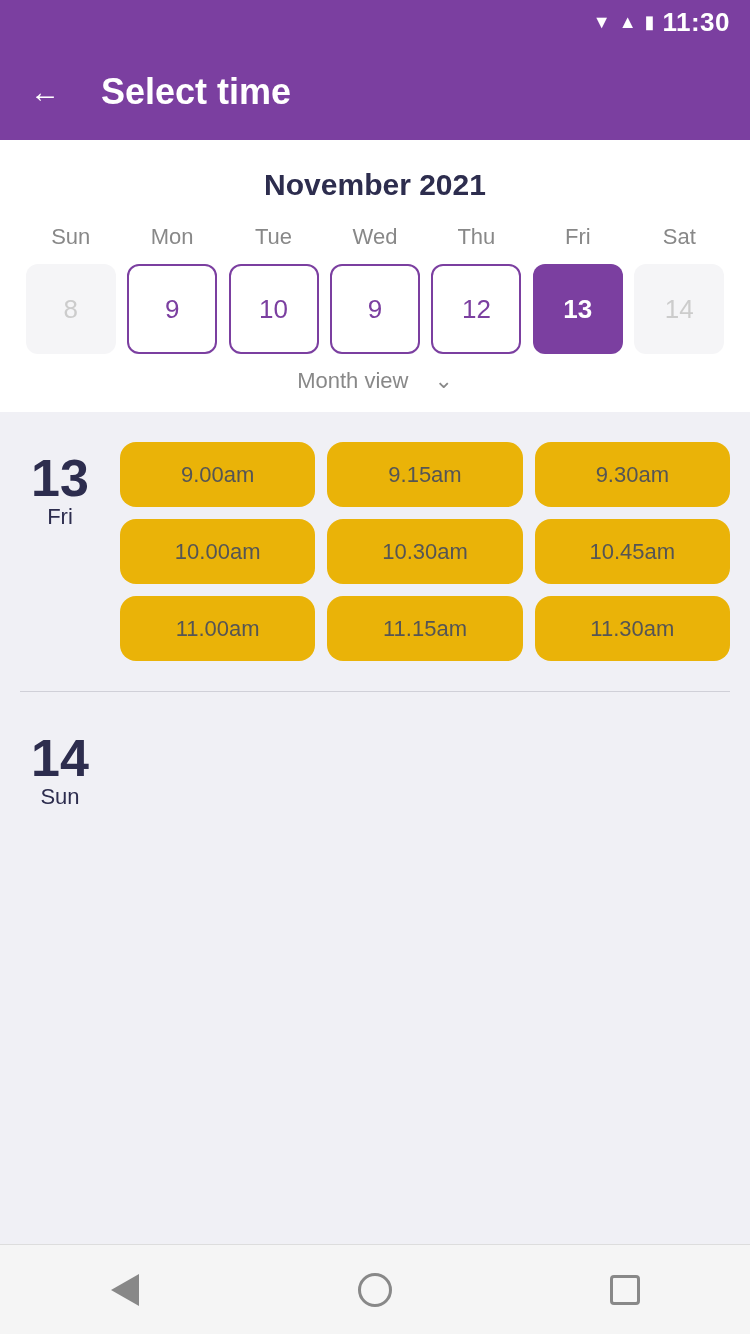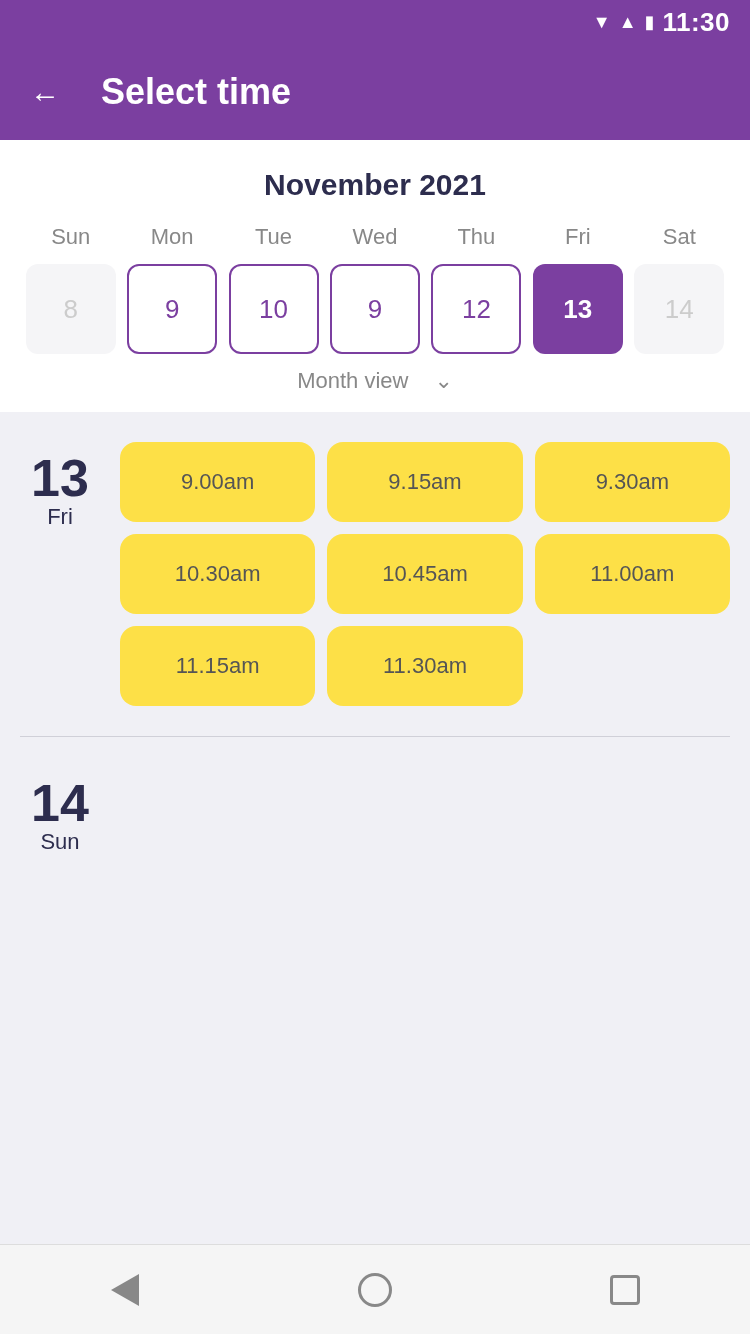--- a/index.html
+++ b/index.html
@@ -165,23 +165,23 @@
       color: #2d2d4e;
       font-weight: 400;
     }
     .time-slots-grid {
       flex: 1;
       display: grid;
       grid-template-columns: repeat(3, 1fr);
       gap: 12px;
     }
     .time-slot {
-      background: #fde047;
+      background: #eab308;
       border-radius: 16px;
-      height: 80px;
+      height: 65px;
       display: flex;
       align-items: center;
       justify-content: center;
       font-size: 22px;
       color: #555;
       cursor: pointer;
       border: 1.5px solid transparent;
     }
 
     
@@ -310,20 +310,21 @@
 
   <div class="day-block">
     <div class="day-label">
       <span class="day-number">13</span>
       <span class="day-name">Fri</span>
     </div>
     <div class="time-slots-grid">
       <div class="time-slot">9.00am</div>
       <div class="time-slot">9.15am</div>
       <div class="time-slot">9.30am</div>
+      <div class="time-slot">10.00am</div>
       <div class="time-slot">10.30am</div>
       <div class="time-slot">10.45am</div>
       <div class="time-slot">11.00am</div>
       <div class="time-slot">11.15am</div>
       <div class="time-slot">11.30am</div>
     </div>
   </div>
 
   <div class="day-divider"></div>
 

